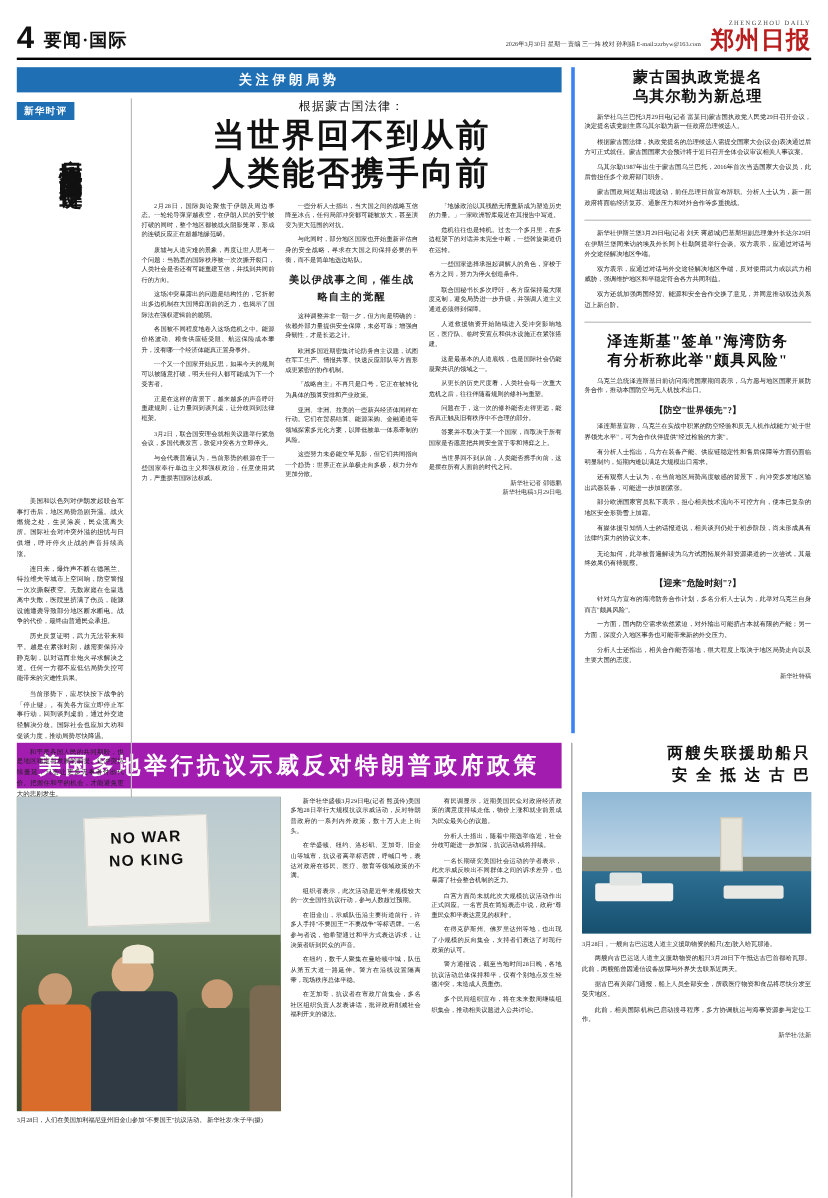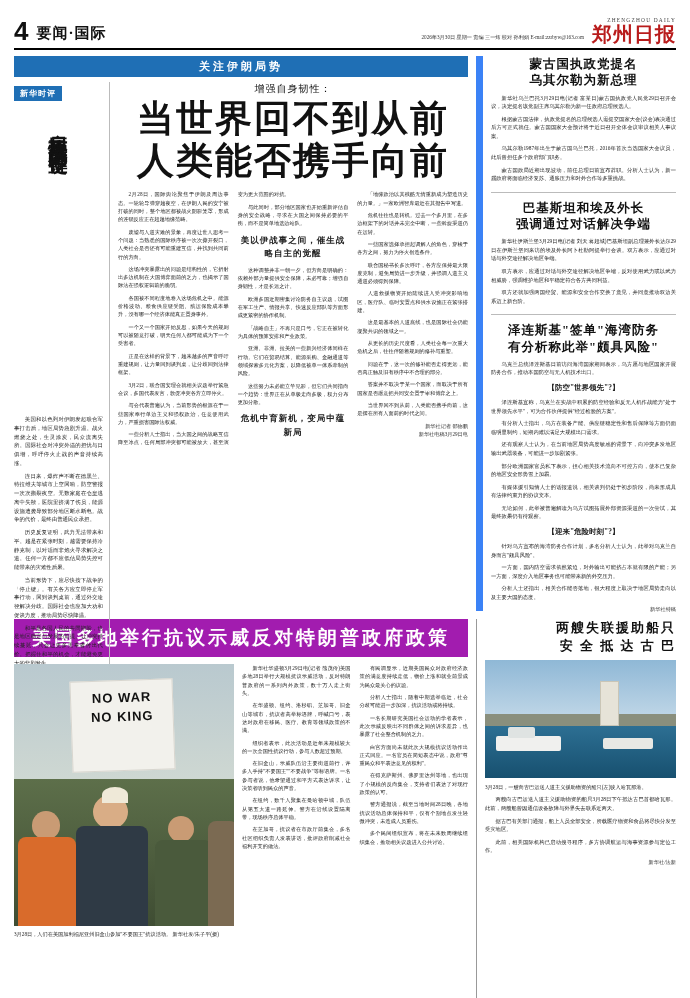--- a/index.html
+++ b/index.html
@@ -18,21 +18,21 @@
   .page-num{font-size:26px;font-weight:bold;font-family:"Liberation Sans",sans-serif;line-height:1;margin-right:8px;color:#111;}
   .section-title{font-size:15px;font-weight:bold;letter-spacing:1px;margin-bottom:1px;}
   .mast-mid{flex:1;text-align:right;font-size:5.2px;color:#333;padding-bottom:2px;padding-right:8px;line-height:1.5;}
   .mast-right{text-align:right;padding-bottom:0px;}
   .mast-right .en{font-size:5.4px;letter-spacing:1.2px;color:#444;margin-bottom:1px;}
   .logo{font-size:20px;font-weight:bold;color:#b91c1c;font-family:"Liberation Serif",serif;letter-spacing:1px;line-height:1;}
 
   
   .main{display:flex;margin-top:6px;height:555px;}
   .col-left{width:462px;position:relative;padding-right:8px;box-sizing:border-box;font-family:Liberation Serif, serif;}
-  .col-right{width:200px;border-left:7px solid #3b82f6;padding-left:8px;box-sizing:border-box;}
+  .col-right{width:200px;border-left:3px solid #3b82f6;padding-left:8px;box-sizing:border-box;}
 
   
   .banner{background:#1F6FB5;color:#fff;text-align:center;font-size:11px;font-weight:bold;letter-spacing:3px;padding:3px 0;margin-bottom:5px;}
 
   .left-inner{display:flex;}
   .comment-col{width:96px;border-right:1px solid #bbb;padding-right:6px;box-sizing:border-box;}
   .feature-col{flex:1;padding-left:8px;}
 
   .tag{display:inline-block;background:#1F6FB5;color:#fff;font-size:8px;font-weight:bold;padding:2px 6px;letter-spacing:1px;margin-bottom:18px;}
 
@@ -47,21 +47,21 @@
     display:block;
   }
   .vtitle-wrap{display:flex;justify-content:center;}
 
   .ctext{font-size:5.4px;line-height:1.62;text-align:justify;color:#222;}
   .ctext p{margin:0 0 4px 0;text-indent:2em;}
   .sig{font-size:5.2px;text-align:right;margin-top:5px;line-height:1.6;color:#333;}
 
   
   .kicker{font-size:10px;text-align:center;letter-spacing:1px;margin-bottom:2px;}
-  .headline{font-size:37px;font-weight:bold;text-align:center;line-height:1.14;letter-spacing:2px;margin:2px 0 8px 0;}
+  .headline{font-size:27px;font-weight:bold;text-align:center;line-height:1.14;letter-spacing:2px;margin:2px 0 8px 0;}
   .feature-body{column-count:3;column-gap:9px;font-size:5.2px;line-height:1.6;text-align:justify;color:#222;}
   .feature-body p{margin:0 0 4px 0;text-indent:2em;}
   .sub{font-size:8.5px;font-weight:bold;text-align:center;margin:6px 0 5px 0;letter-spacing:1px;break-inside:avoid;text-indent:0;}
   .endsig{font-size:5.2px;text-align:right;margin-top:4px;line-height:1.6;color:#333;}
 
   
   .r-item{margin-bottom:9px;}
   .r-title{font-size:12.5px;font-weight:bold;line-height:1.3;text-align:center;letter-spacing:1px;margin-bottom:5px;}
   .r-text{font-size:5.3px;line-height:1.62;text-align:justify;color:#222;}
   .r-text p{margin:0 0 4px 0;text-indent:2em;}
@@ -142,40 +142,39 @@
             <p>和平是各国人民的共同期盼，也是地区稳定与发展的前提。让冲突持续蔓延，只会让更多无辜者付出代价。把握住和平的机会，才能避免更大的悲剧发生。</p>
             <p>战火绵延之处，没有真正的赢家。各方须认清，唯有停火止战、重启对话，才是走出当前困境的唯一出路。国际社会期待，理性与克制能够最终战胜冲动与对抗。</p>
           </div>
           <div class="sig">
             <div>新华社记者 李宏</div>
             <div>新华社电稿3月29日电</div>
           </div>
         </div>
 
         <div class="feature-col">
-          <div class="kicker">增强自身韧性：</div>
+          <div class="kicker">根据蒙古国法律：</div>
           <div class="headline">当世界回不到从前<br>人类能否携手向前</div>
           <div class="feature-body">
             <p>2月28日，国际舆论聚焦于伊朗及周边事态。一轮轮导弹穿越夜空，在伊朗人民的安宁被打破的同时，整个地区都被战火阴影笼罩，形成的连锁反应正在超越地缘范畴。</p>
             <p>废墟与人道灾难的景象，再度让世人思考一个问题：当熟悉的国际秩序被一次次撕开裂口，人类社会是否还有可能重建互信，并找到共同前行的方向。</p>
             <p>这场冲突暴露出的问题是结构性的，它折射出多边机制在大国博弈面前的乏力，也揭示了国际法在强权逻辑前的脆弱。</p>
             <p>各国被不同程度地卷入这场危机之中。能源价格波动、粮食供应链受阻、航运保险成本攀升，没有哪一个经济体能真正置身事外。</p>
             <p>一个又一个国家开始反思，如果今天的规则可以被随意打破，明天任何人都可能成为下一个受害者。</p>
             <p>正是在这样的背景下，越来越多的声音呼吁重建规则，让力量回到谈判桌，让分歧回到法律框架。</p>
             <p>3月2日，联合国安理会就相关议题举行紧急会议，多国代表发言，敦促冲突各方立即停火。</p>
             <p>与会代表普遍认为，当前形势的根源在于一些国家奉行单边主义和强权政治，任意使用武力，严重损害国际法权威。</p>
             <p>一些分析人士指出，当大国之间的战略互信降至冰点，任何局部冲突都可能被放大，甚至演变为更大范围的对抗。</p>
             <p>与此同时，部分地区国家也开始重新评估自身的安全战略，寻求在大国之间保持必要的平衡，而不是简单地选边站队。</p>
             <div class="sub">美以伊战事之间，催生战略自主的觉醒</div>
             <p>这种调整并非一朝一夕，但方向是明确的：依赖外部力量提供安全保障，未必可靠；增强自身韧性，才是长远之计。</p>
             <p>欧洲多国近期密集讨论防务自主议题，试图在军工生产、情报共享、快速反应部队等方面形成更紧密的协作机制。</p>
             <p>「战略自主」不再只是口号，它正在被转化为具体的预算安排和产业政策。</p>
             <p>亚洲、非洲、拉美的一些新兴经济体同样在行动。它们在贸易结算、能源采购、金融通道等领域探索多元化方案，以降低被单一体系牵制的风险。</p>
             <p>这些努力未必能立竿见影，但它们共同指向一个趋势：世界正在从单极走向多极，权力分布更加分散。</p>
-            <div class="sub">危机中育新机，变局中蕴新局</div>
             <p>「地缘政治以其残酷无情重新成为塑造历史的力量。」一家欧洲智库最近在其报告中写道。</p>
             <p>危机往往也是转机。过去一个多月里，在多边框架下的对话并未完全中断，一些斡旋渠道仍在运转。</p>
             <p>一些国家选择承担起调解人的角色，穿梭于各方之间，努力为停火创造条件。</p>
             <p>联合国秘书长多次呼吁，各方应保持最大限度克制，避免局势进一步升级，并强调人道主义通道必须得到保障。</p>
             <p>人道救援物资开始陆续进入受冲突影响地区，医疗队、临时安置点和供水设施正在紧张搭建。</p>
             <p>这是最基本的人道底线，也是国际社会仍能凝聚共识的领域之一。</p>
             <p>从更长的历史尺度看，人类社会每一次重大危机之后，往往伴随着规则的修补与重塑。</p>
             <p>问题在于，这一次的修补能否走得更远，能否真正触及旧有秩序中不合理的部分。</p>
             <p>答案并不取决于某一个国家，而取决于所有国家是否愿意把共同安全置于零和博弈之上。</p>
             <p>当世界回不到从前，人类能否携手向前，这是摆在所有人面前的时代之问。</p>
@@ -196,21 +195,20 @@
           <p>新华社乌兰巴托3月29日电(记者 富某日)蒙古国执政党人民党29日召开会议，决定提名该党副主席乌其尔勒为新一任政府总理候选人。</p>
           <p>根据蒙古国法律，执政党提名的总理候选人需提交国家大会(议会)表决通过后方可正式就任。蒙古国国家大会预计将于近日召开全体会议审议相关人事议案。</p>
           <p>乌其尔勒1987年出生于蒙古国乌兰巴托，2016年首次当选国家大会议员，此后曾担任多个政府部门职务。</p>
           <p>蒙古国政局近期出现波动，前任总理日前宣布辞职。分析人士认为，新一届政府将面临经济复苏、通胀压力和对外合作等多重挑战。</p>
         </div>
       </div>
 
       <div class="r-rule"></div>
 
       <div class="r-item">
-        <div class="r-title">巴基斯坦和埃及外长<br>强调通过对话解决争端</div>
         <div class="r-text">
           <p>新华社伊斯兰堡3月29日电(记者 刘天 蒋超城)巴基斯坦副总理兼外长达尔29日在伊斯兰堡同来访的埃及外长阿卜杜勒阿提举行会谈。双方表示，应通过对话与外交途径解决地区争端。</p>
           <p>双方表示，应通过对话与外交途径解决地区争端，反对使用武力或以武力相威胁，强调维护地区和平稳定符合各方共同利益。</p>
           <p>双方还就加强两国经贸、能源和安全合作交换了意见，并同意推动双边关系迈上新台阶。</p>
         </div>
       </div>
 
       <div class="r-rule"></div>
 
       <div class="r-item">

